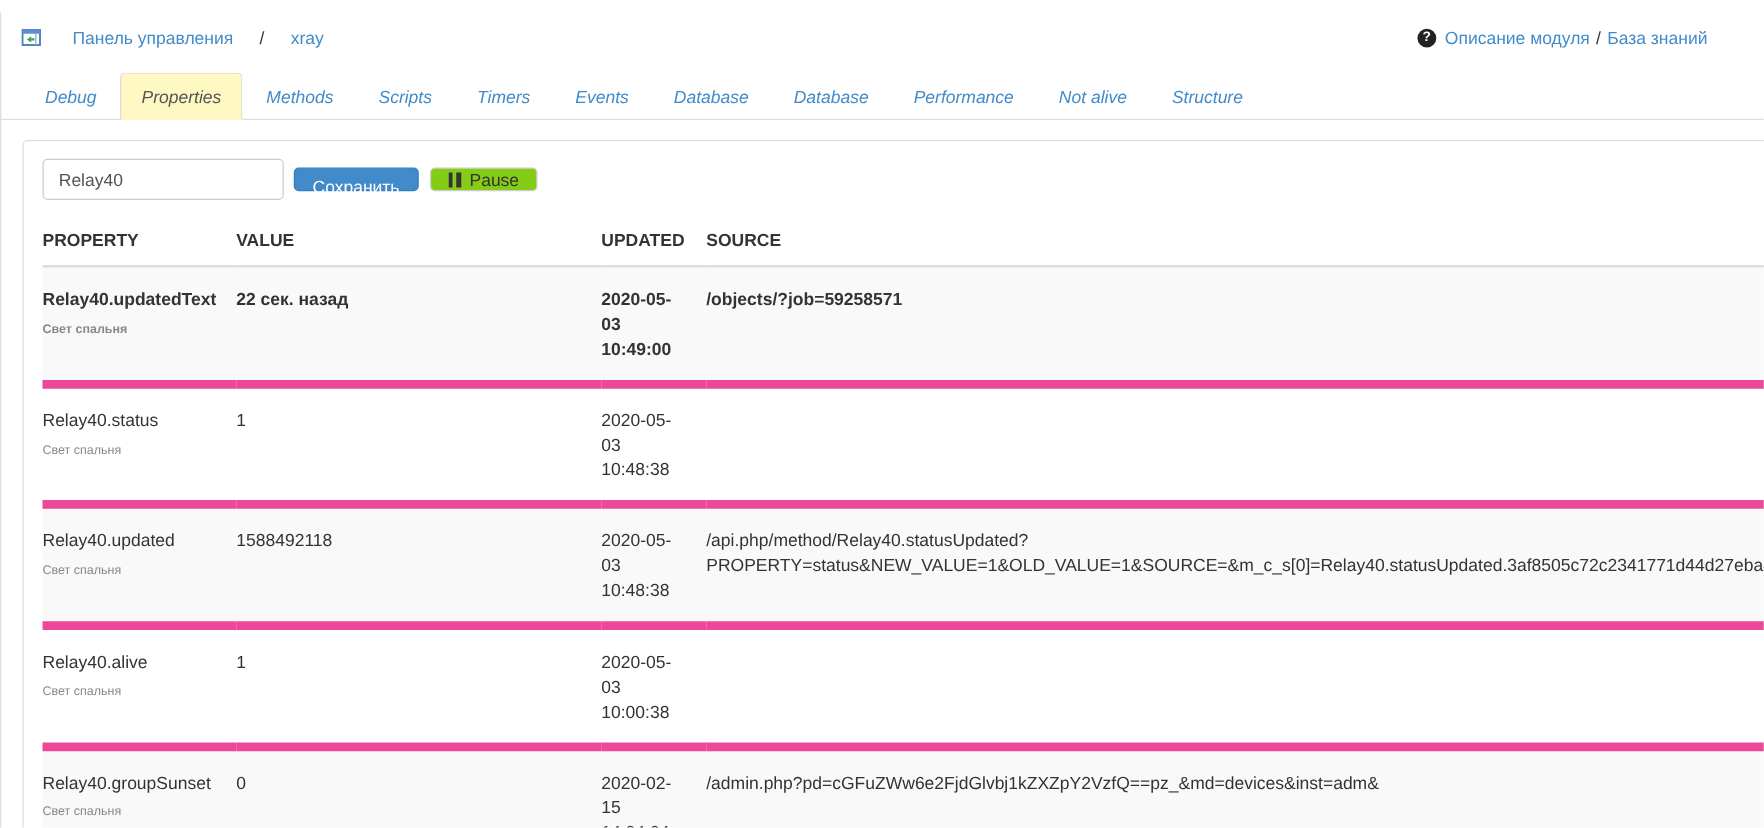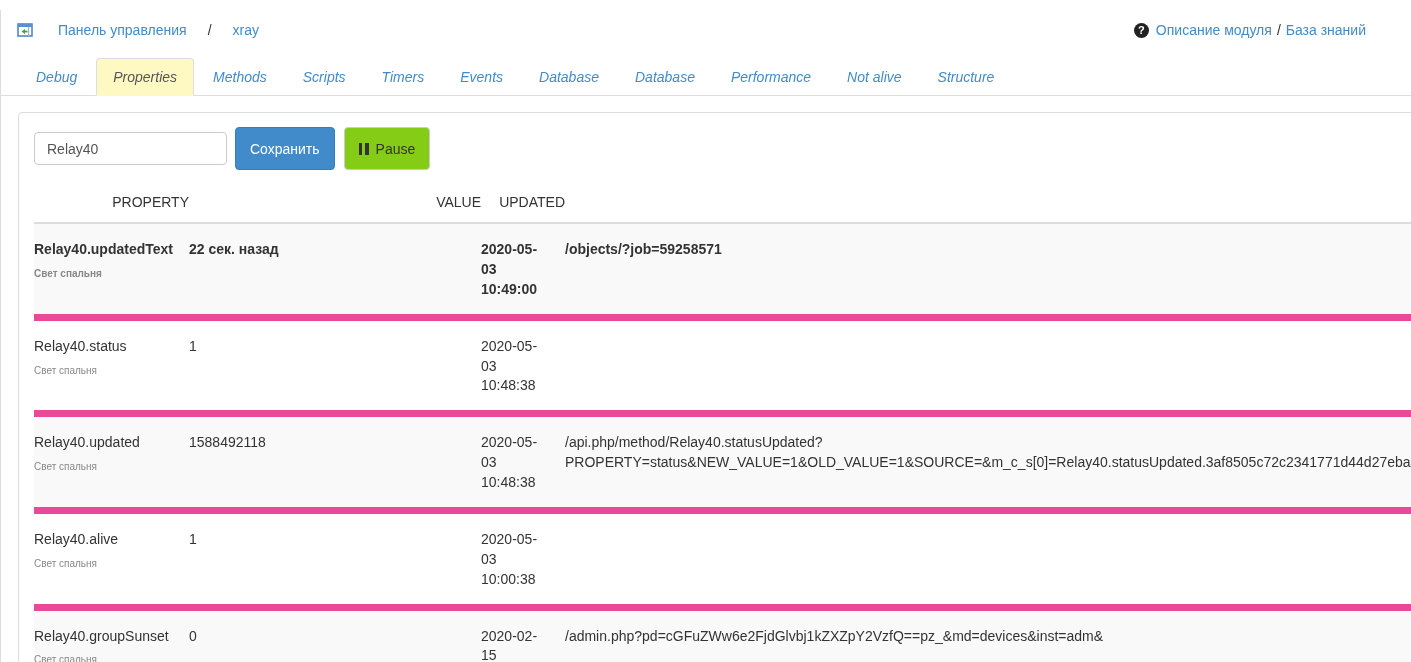--- a/index.html
+++ b/index.html
@@ -21,33 +21,33 @@
   .tabs { list-style: none; display: flex; border-bottom: 1px solid #ddd; padding-left: 18px; margin-top: 6px; font-style: italic; }
   .tabs li { margin-bottom: -1px; margin-right: 2px; }
   .tabs li a { display: block; padding: 10px 16px; color: #428bca; text-decoration: none; border: 1px solid transparent; border-radius: 4px 4px 0 0; cursor: pointer; }
   .tabs li.active a { color: #555; background: #fef9c3; border-color: #ddd #ddd transparent #ddd; cursor: default; }
 
   
   .panel { margin: 16px 0 0 17px; width: 1700px; border: 1px solid #ddd; border-radius: 4px; padding: 14px 15px 15px 15px; background: #fff; }
 
   .toolbar { display: flex; align-items: center; margin-bottom: 14px; }
   .prop-input { width: 193px; height: 33px; padding: 6px 12px; font-size: 14px; color: #555; border: 1px solid #ccc; border-radius: 4px; font-family: "Liberation Sans", sans-serif; }
-  .btn { height: 43px; padding: 6px 14px; font-size: 14px; border-radius: 4px; cursor: pointer; font-family: "Liberation Sans", sans-serif; }
+  .btn { height: 19px; padding: 6px 14px; font-size: 14px; border-radius: 4px; cursor: pointer; font-family: "Liberation Sans", sans-serif; }
   .btn-primary { background: #428bca; border: 1px solid #357ebd; color: #fff; margin-left: 8px; }
   .btn-default { background: #84cc16; border: 1px solid #ccc; color: #333; margin-left: 9px; display: inline-flex; align-items: center; gap: 7px; }
   .pause-glyph { display: inline-flex; gap: 3px; }
   .pause-glyph i { display: block; width: 3.5px; height: 12px; background: #333; }
 
   
   table { border-collapse: collapse; table-layout: fixed; width: 1670px; margin-top: 6px; }
   col.c-prop { width: 155px; }
   col.c-val { width: 292px; }
   col.c-upd { width: 84px; }
   col.c-src { width: 1139px; }
-  th { text-align: right; font-weight: normal; font-size: 14px; color: #333; padding: 10px 0 12px 0; border-bottom: 2px solid #ddd; }
+  th { text-align: left; font-weight: bold; font-size: 14px; color: #333; padding: 10px 0 12px 0; border-bottom: 2px solid #ddd; }
   td { vertical-align: top; padding: 16px 0 14px 0; border-top: 7px solid #ec4899; font-size: 14px; color: #333; line-height: 1.42; }
   tbody tr:first-child td { border-top: none; font-weight: bold; }
   tr.odd { background: #f9f9f9; }
   .obj-title { font-size: 10px; color: #888; margin-top: 7px; }
   .upd-box { width: 66px; word-wrap: break-word; }
   .src-line { white-space: nowrap; }
 </style>
 </head>
 <body>
 

